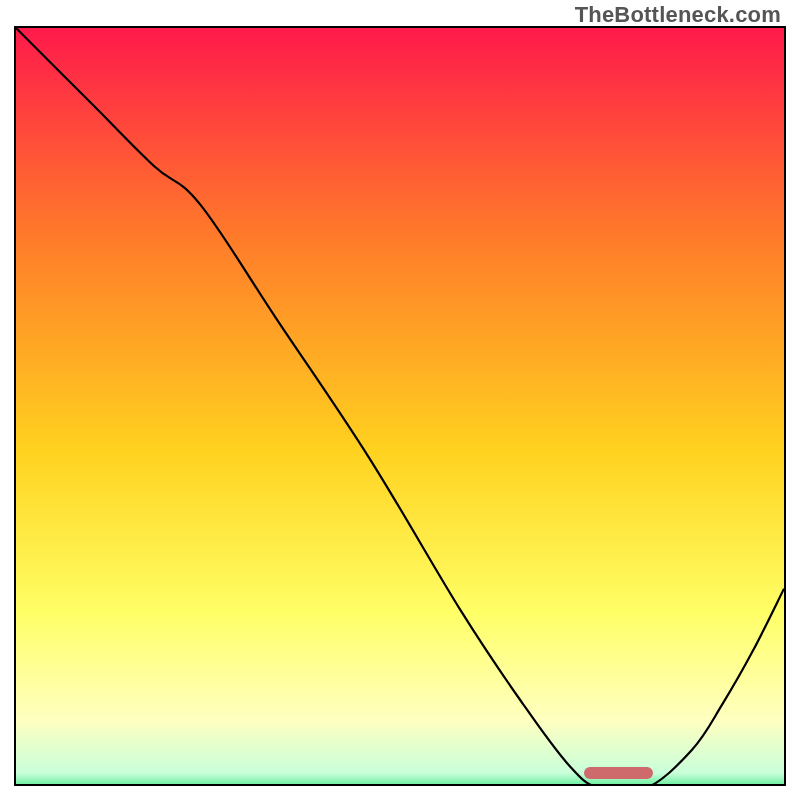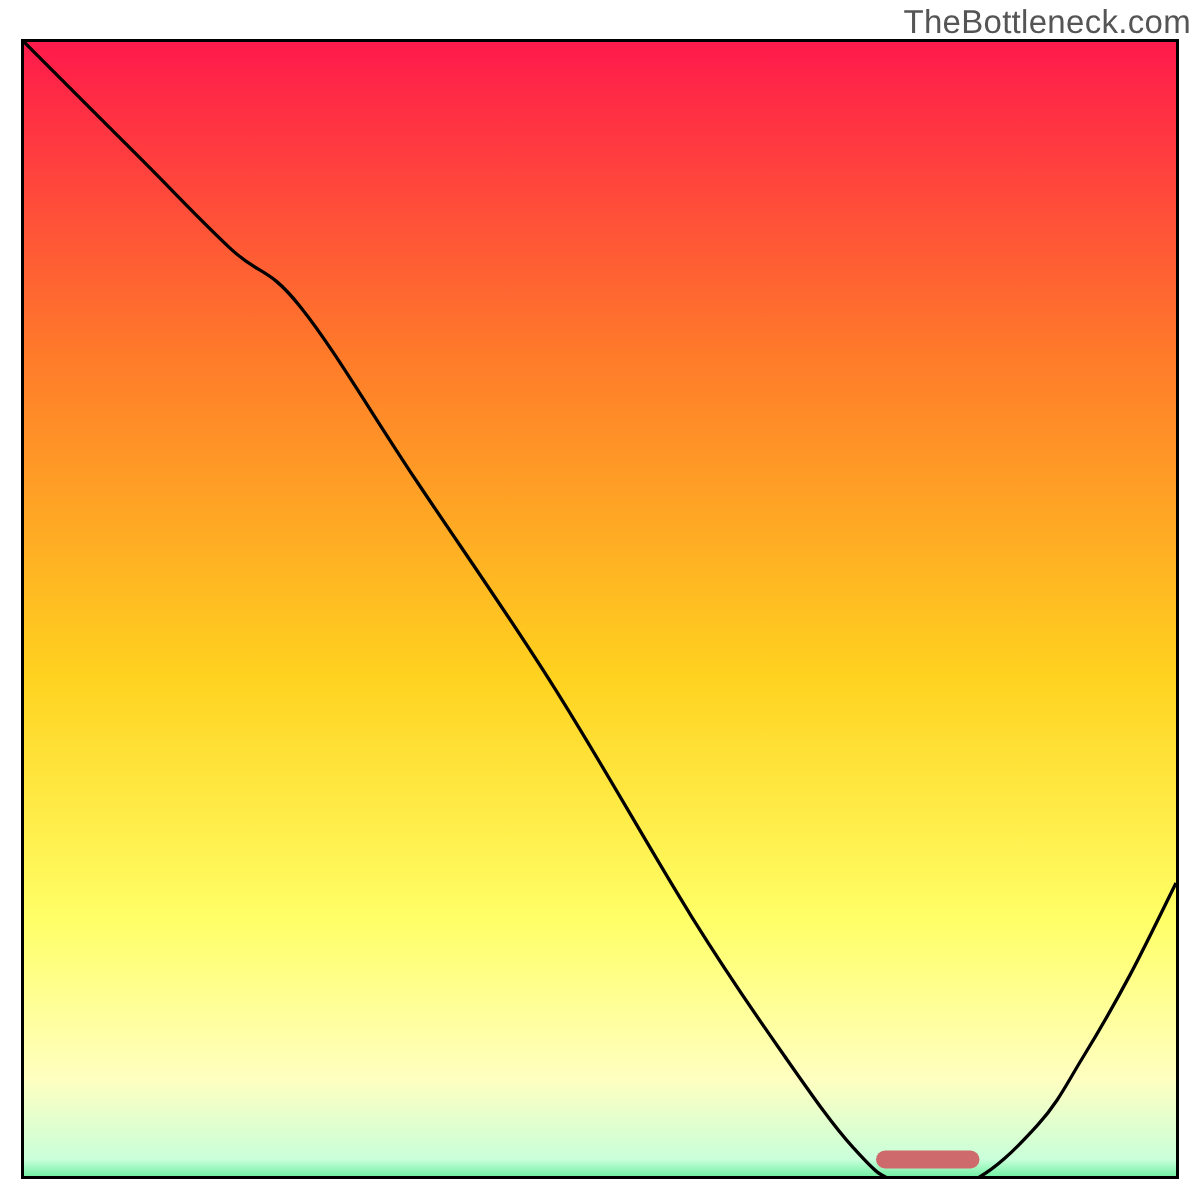--- a/index.html
+++ b/index.html
@@ -11,24 +11,24 @@
     font-family: Arial, Helvetica, sans-serif;
   }
   .frame {
     position: relative;
     width: 800px;
     height: 800px;
   }
   .watermark {
     position: absolute;
     top: 2px;
-    right: 6px;
+    right: 19px;
     color: #555;
     font-size: 22px;
-    font-weight: 400;
+    font-weight: 700;
     letter-spacing: 0.2px;
   }
   .plot-area {
     position: absolute;
     left: 14px;
     top: 26px;
     width: 772px;
     height: 760px;
     border: 2px solid #000;
     box-sizing: border-box;

